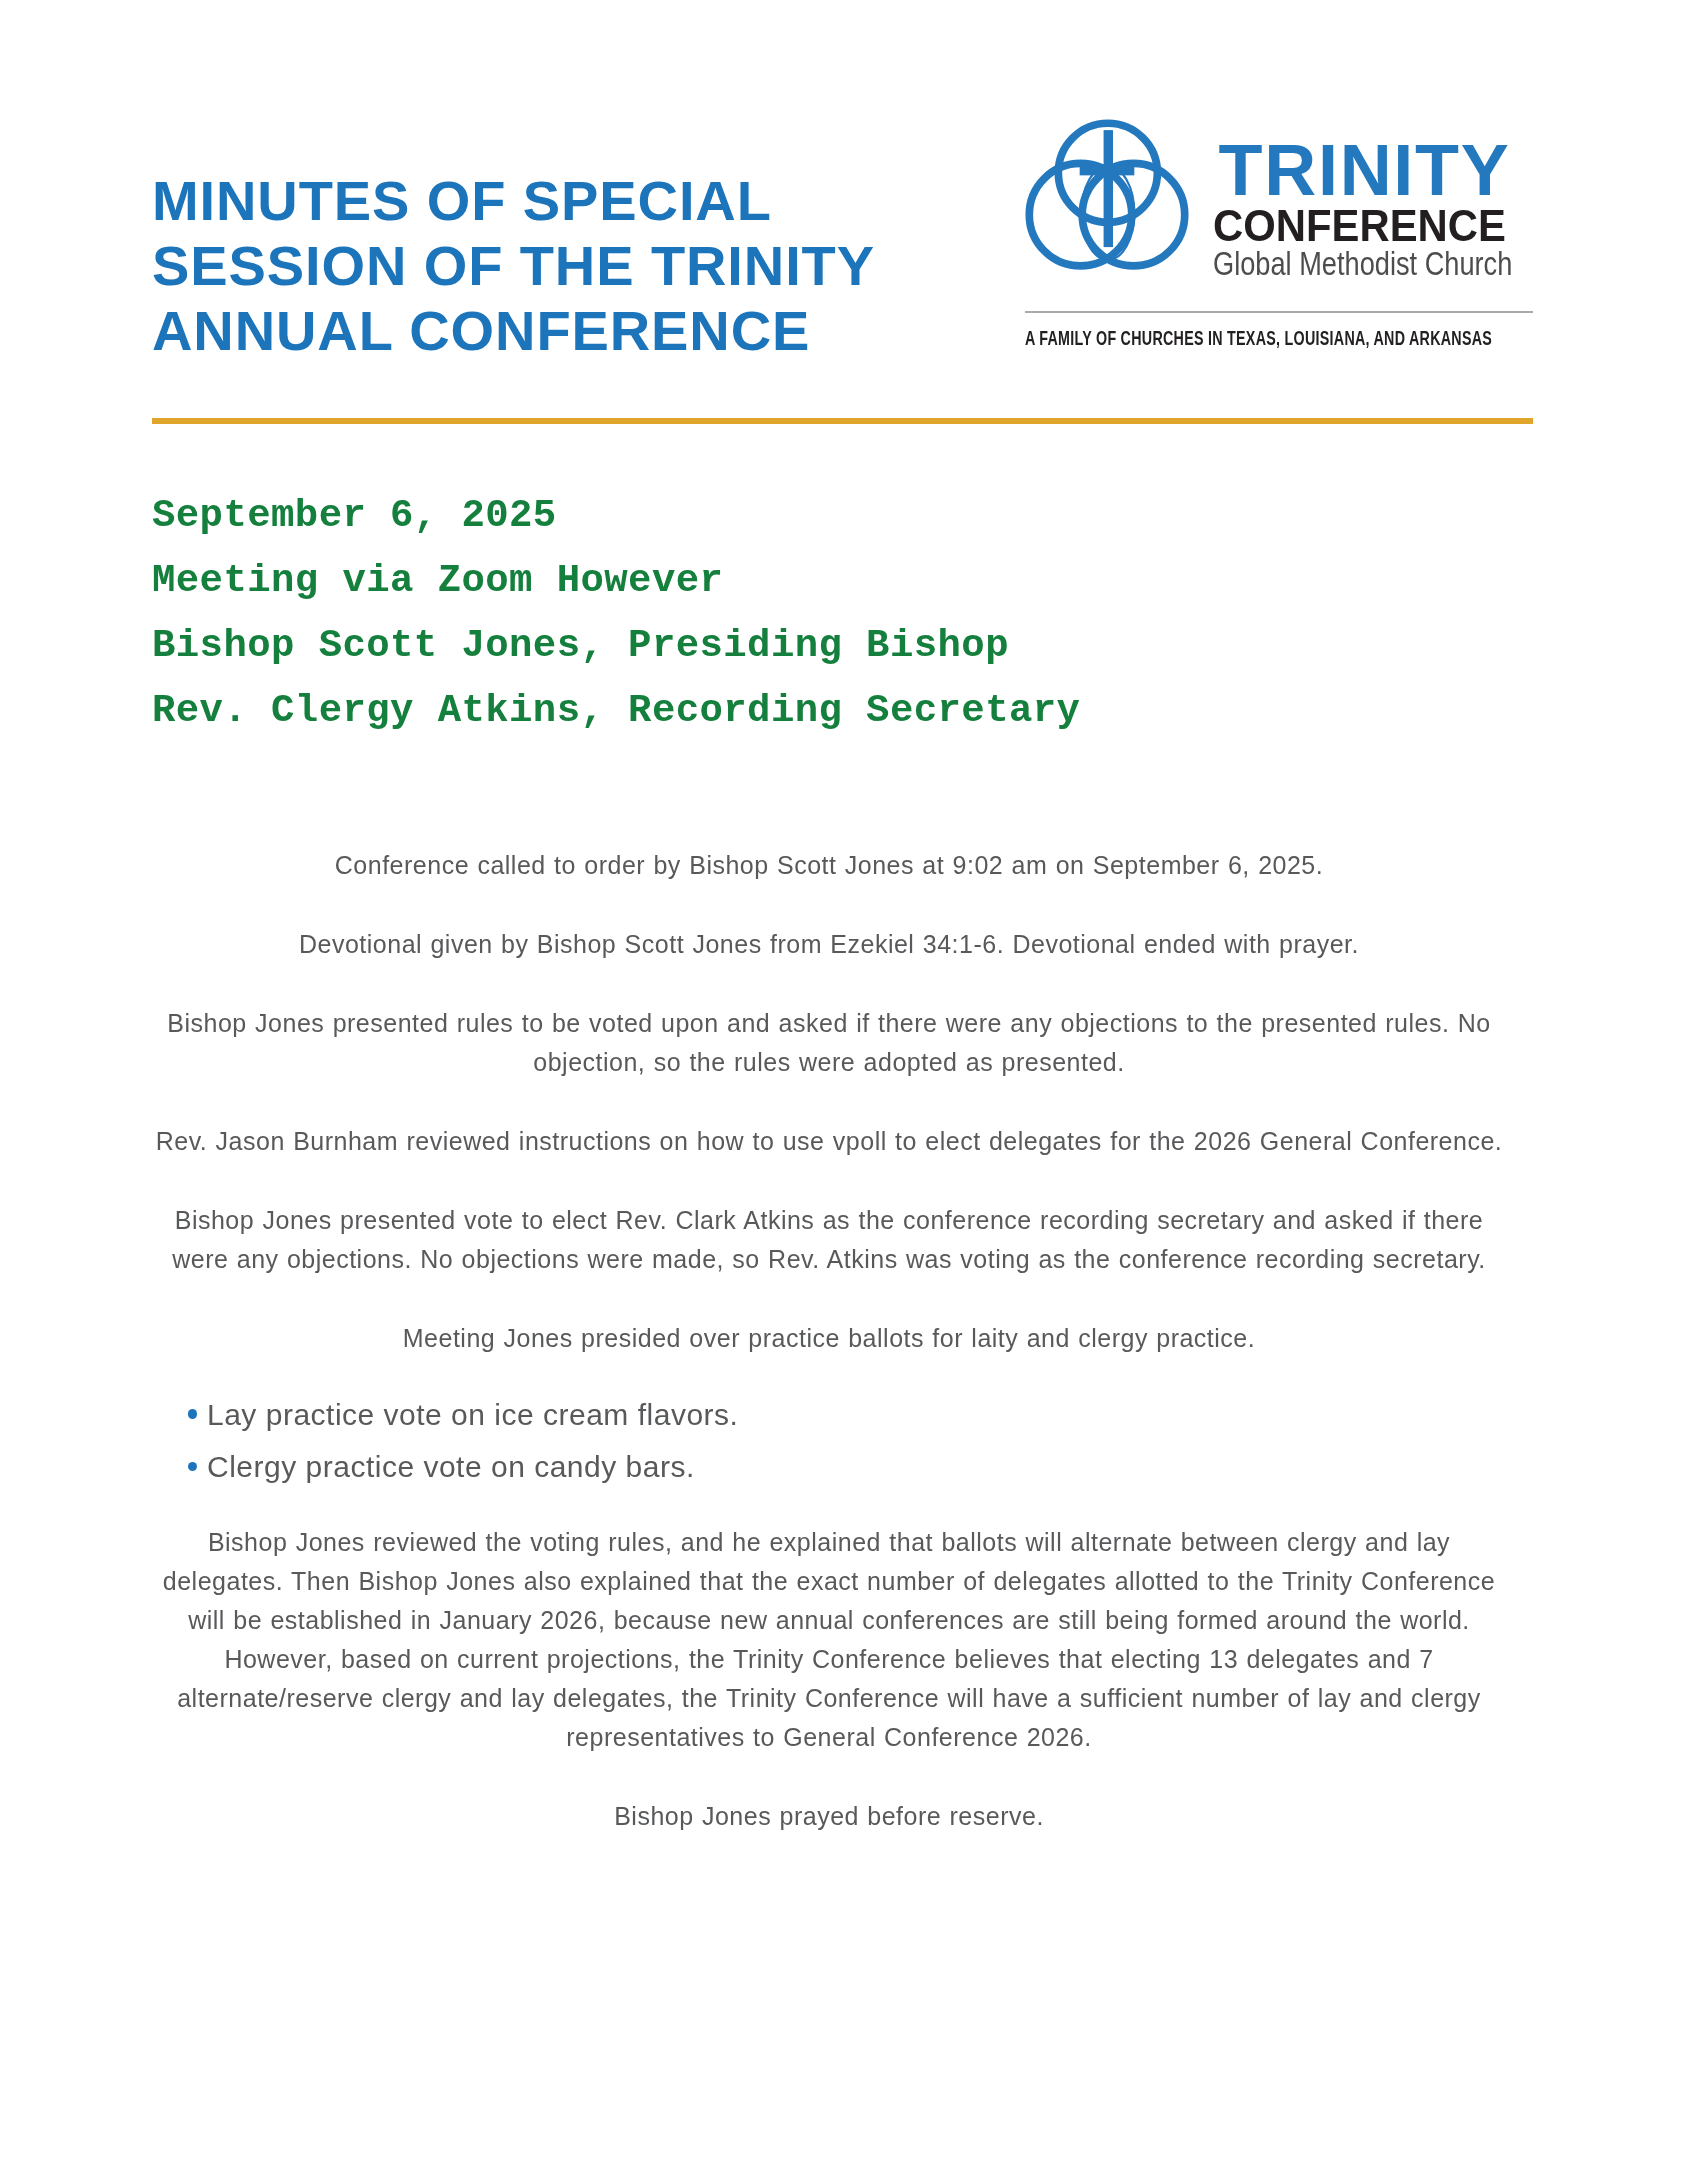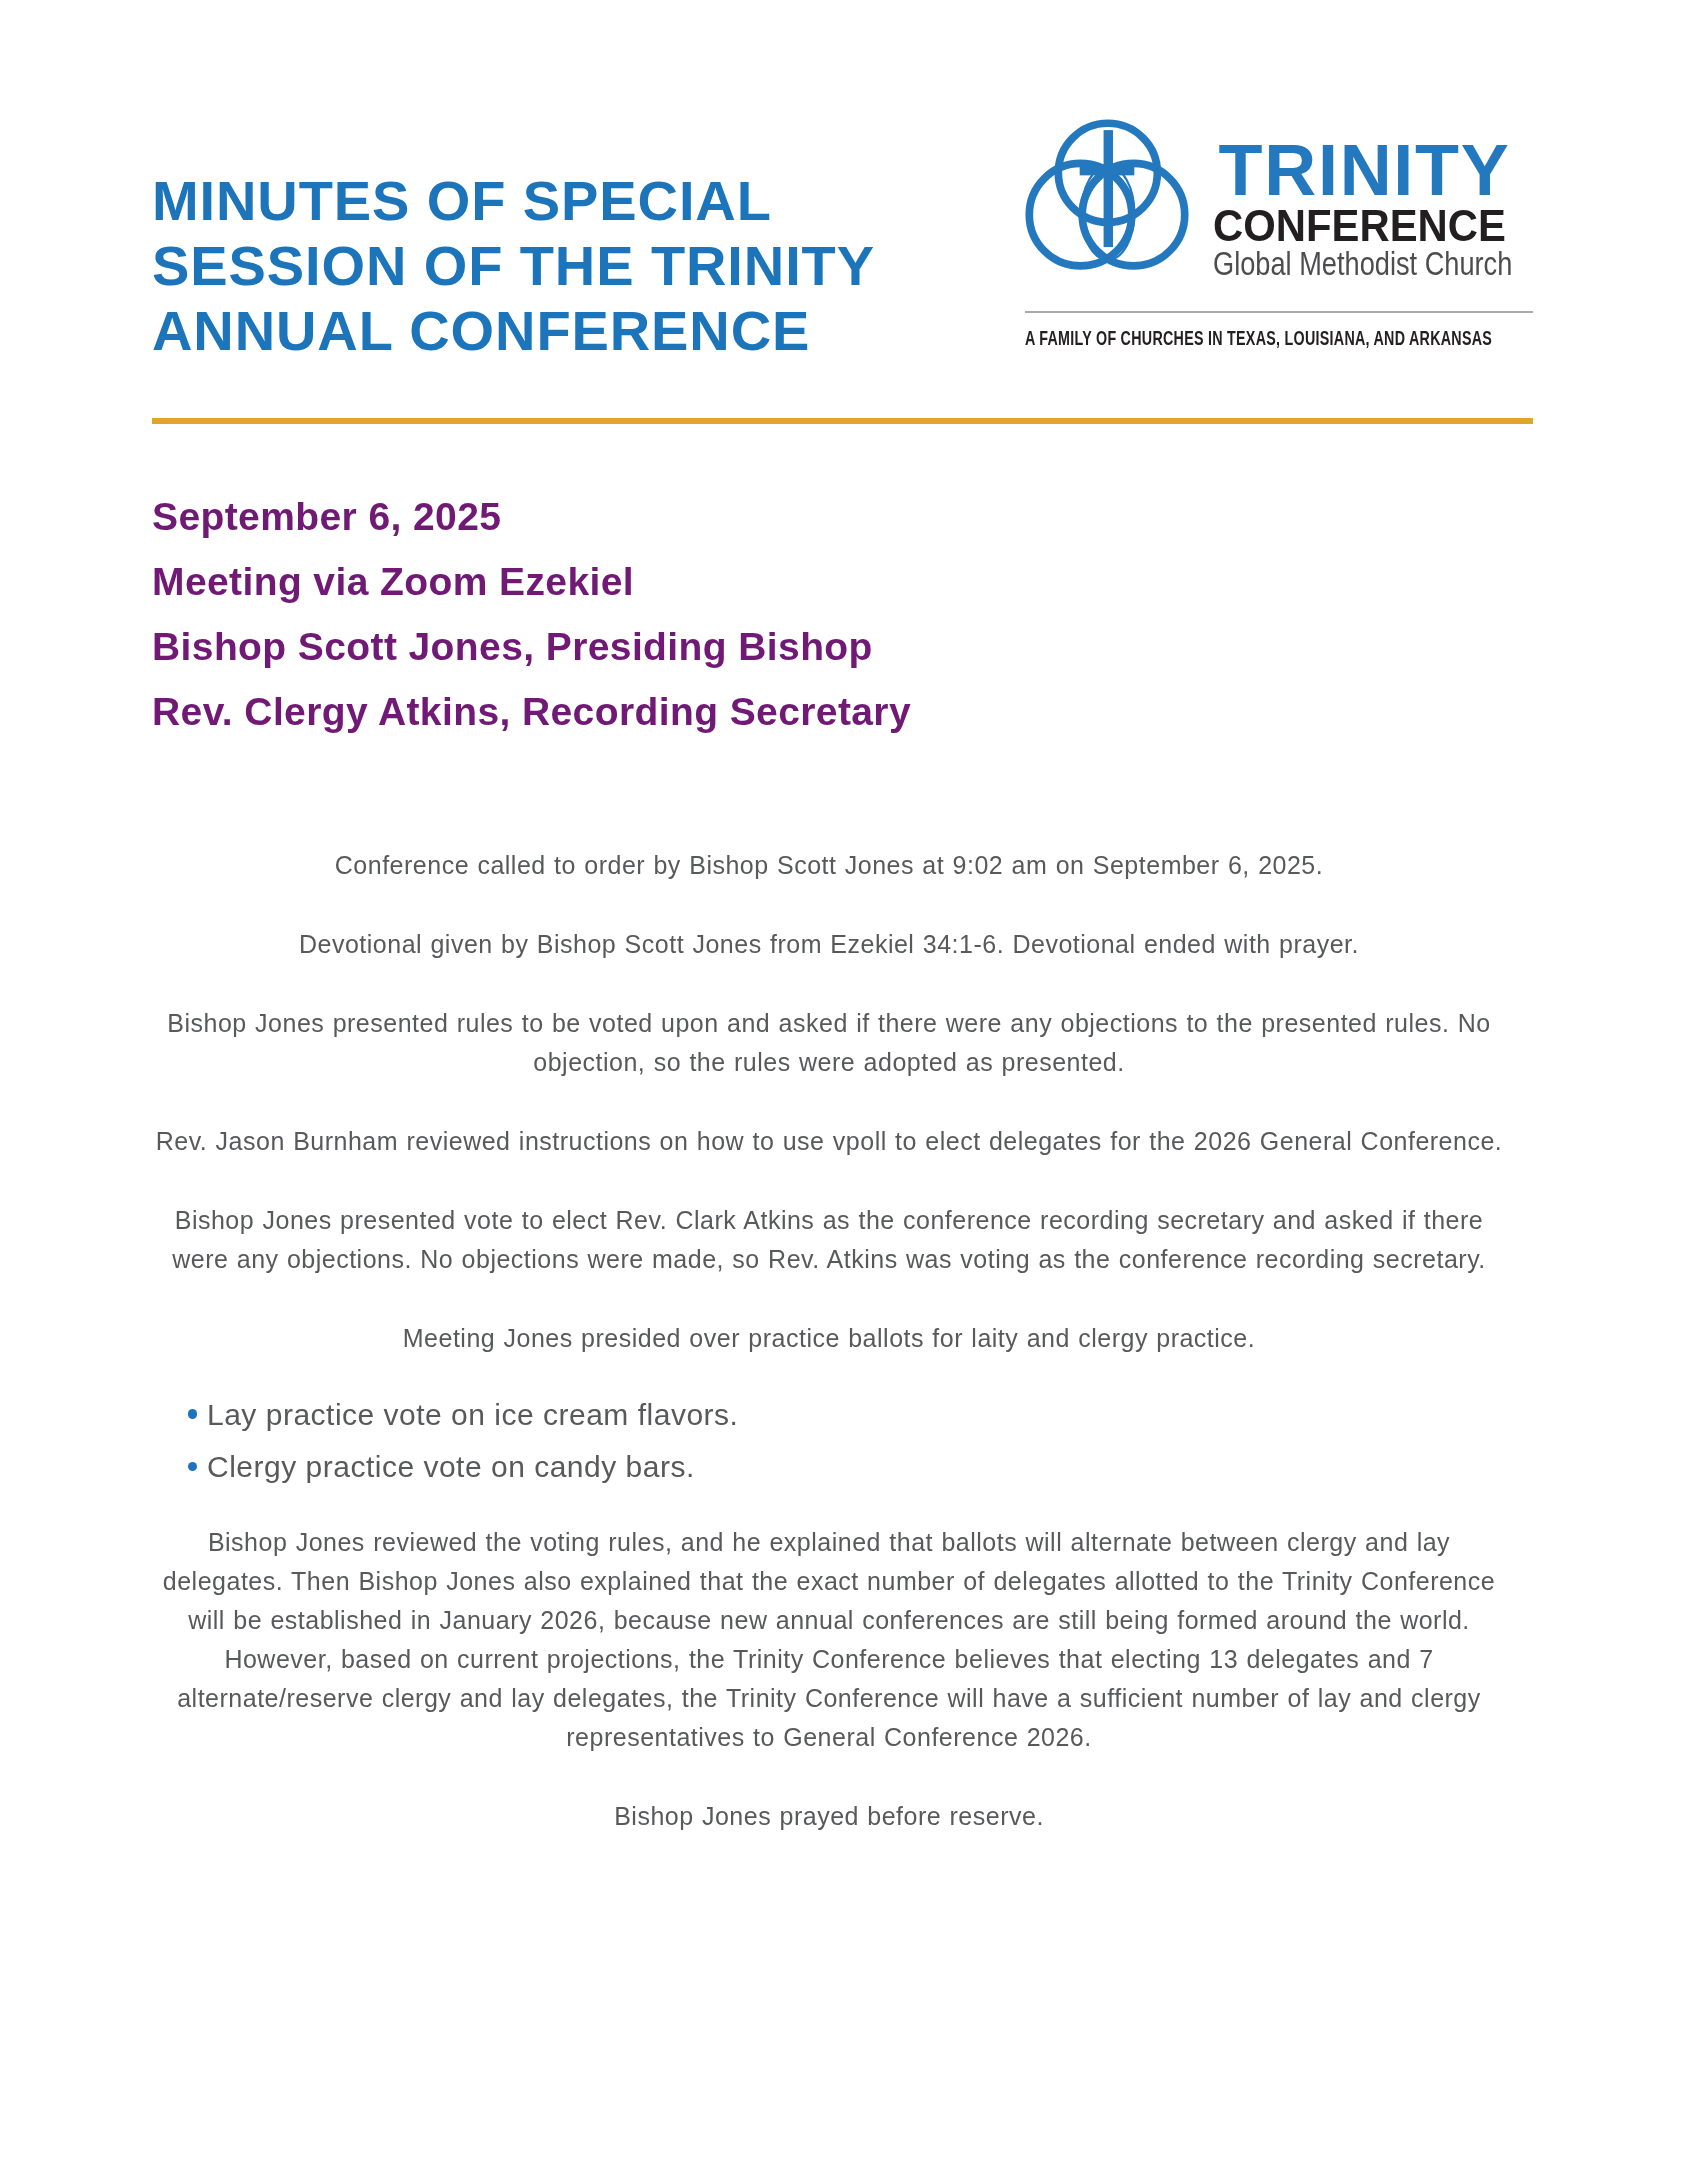--- a/index.html
+++ b/index.html
@@ -24,21 +24,21 @@
   .logo-gmc { font-size:34px; line-height:34px; font-weight:400; color:#4D4D4F; white-space:nowrap; transform:scaleX(0.80); transform-origin:left center; margin-top:1.7px; }
   .logo-rule { height:1.7px; background:#A8AAAD; margin-top:31px; }
   .logo-tagline {
     margin-top:13.6px; font-size:20.4px; font-weight:700; color:#232021;
     letter-spacing:0.4px; white-space:nowrap; transform:scaleX(0.70); transform-origin:left center;
   }
   
   .gold-rule { height:6px; background:#E0A52B; margin-top:55px; }
   
   .meta { margin-top:60px; }
-  .meta-line { font-size:39px; line-height:65px; font-weight:600; color:#701a75; letter-spacing:0.4px; }
+  .meta-line { font-size:39px; line-height:65px; font-weight:600; color:#15803d; letter-spacing:0.4px;font-family:Liberation Mono, monospace; }
   
   .body { margin-top:102px; }
   .body p {
     max-width:1354px; font-size:25px; line-height:39px; font-weight:400;
     color:#58595B; letter-spacing:0.5px; word-spacing:0.9px; margin-bottom:40px;text-align:center;
   }
   ul.bullets { list-style:none; margin:-3.4px 0 37px; }
   ul.bullets li {
     position:relative; max-width:1295px; padding-left:55px; margin-bottom:13.6px;
     font-size:30px; line-height:39px; color:#58595B; letter-spacing:0.5px;
@@ -81,21 +81,21 @@
       </div>
       <div class="logo-rule"></div>
       <div class="logo-tagline">A FAMILY OF CHURCHES IN TEXAS, LOUISIANA, AND ARKANSAS</div>
     </div>
   </div>
 
   <div class="gold-rule"></div>
 
   <section class="meta">
     <div class="meta-line">September 6, 2025</div>
-    <div class="meta-line">Meeting via Zoom Ezekiel</div>
+    <div class="meta-line">Meeting via Zoom However</div>
     <div class="meta-line">Bishop Scott Jones, Presiding Bishop</div>
     <div class="meta-line">Rev. Clergy Atkins, Recording Secretary</div>
   </section>
 
   <section class="body">
     <p>Conference called to order by Bishop Scott Jones at 9:02 am on September 6, 2025.</p>
     <p>Devotional given by Bishop Scott Jones from Ezekiel 34:1-6. Devotional ended with prayer.</p>
     <p>Bishop Jones presented rules to be voted upon and asked if there were any objections to the presented rules. No objection, so the rules were adopted as presented.</p>
     <p>Rev. Jason Burnham reviewed instructions on how to use vpoll to elect delegates for the 2026 General Conference.</p>
     <p>Bishop Jones presented vote to elect Rev. Clark Atkins as the conference recording secretary and asked if there were any objections. No objections were made, so Rev. Atkins was voting as the conference recording secretary.</p>

